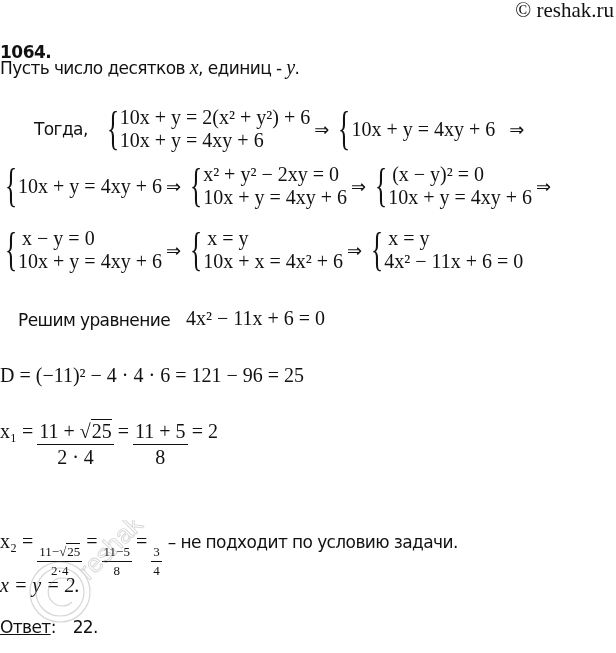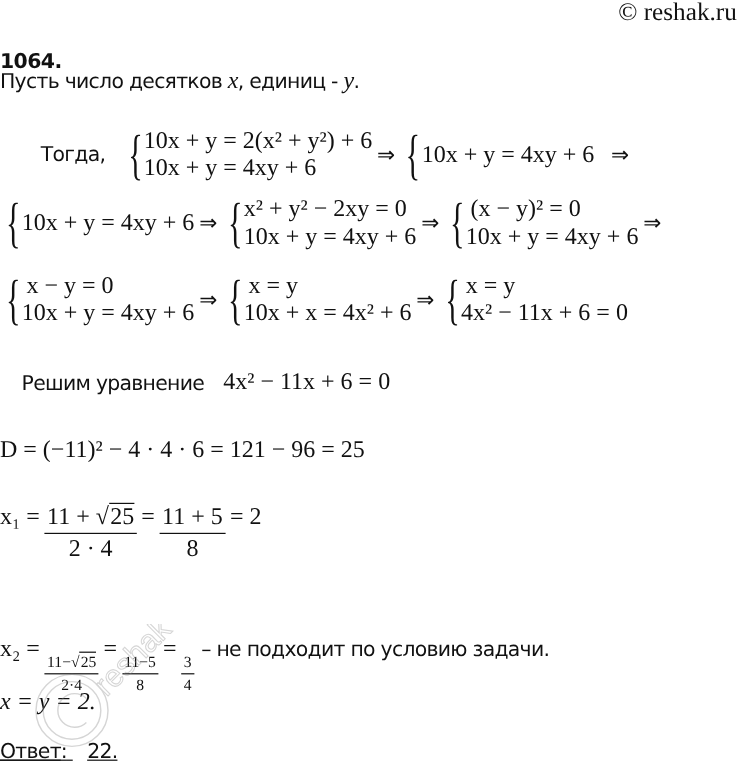--- a/index.html
+++ b/index.html
@@ -142,21 +142,21 @@
     <span class="num">3</span>
     <span class="den">4</span>
   </span>
   <span class="txt" style="margin-left:2px;">– не подходит по условию задачи.</span>
 </div>
 
 <div class="abs" style="left:0;top:574px;display:flex;align-items:baseline;">
   <span class="math i">x = y = 2.</span>
 </div>
 
-<div class="abs txt" style="left:0;top:617px;text-decoration:underline;">
+<div class="abs txt" style="left:0;top:617px;">
   <span class="underline">Ответ</span><span>:</span>
   <span style="margin-left:12px;">22.</span>
 </div>
 
 <svg class="watermark" viewBox="0 0 150 110">
   <circle cx="40" cy="72" r="30" fill="none" stroke="#888" stroke-width="1.2"></circle>
   <circle cx="40" cy="72" r="24" fill="none" stroke="#888" stroke-width="1.2"></circle>
   <path d="M52 62 A14 14 0 1 0 52 82" fill="none" stroke="#888" stroke-width="1.2"></path>
   <text x="60" y="40" font-family="Liberation Sans, sans-serif" font-size="26" fill="none" stroke="#888" stroke-width="0.9" transform="rotate(-45 90 40)">reshak</text>
 </svg>

